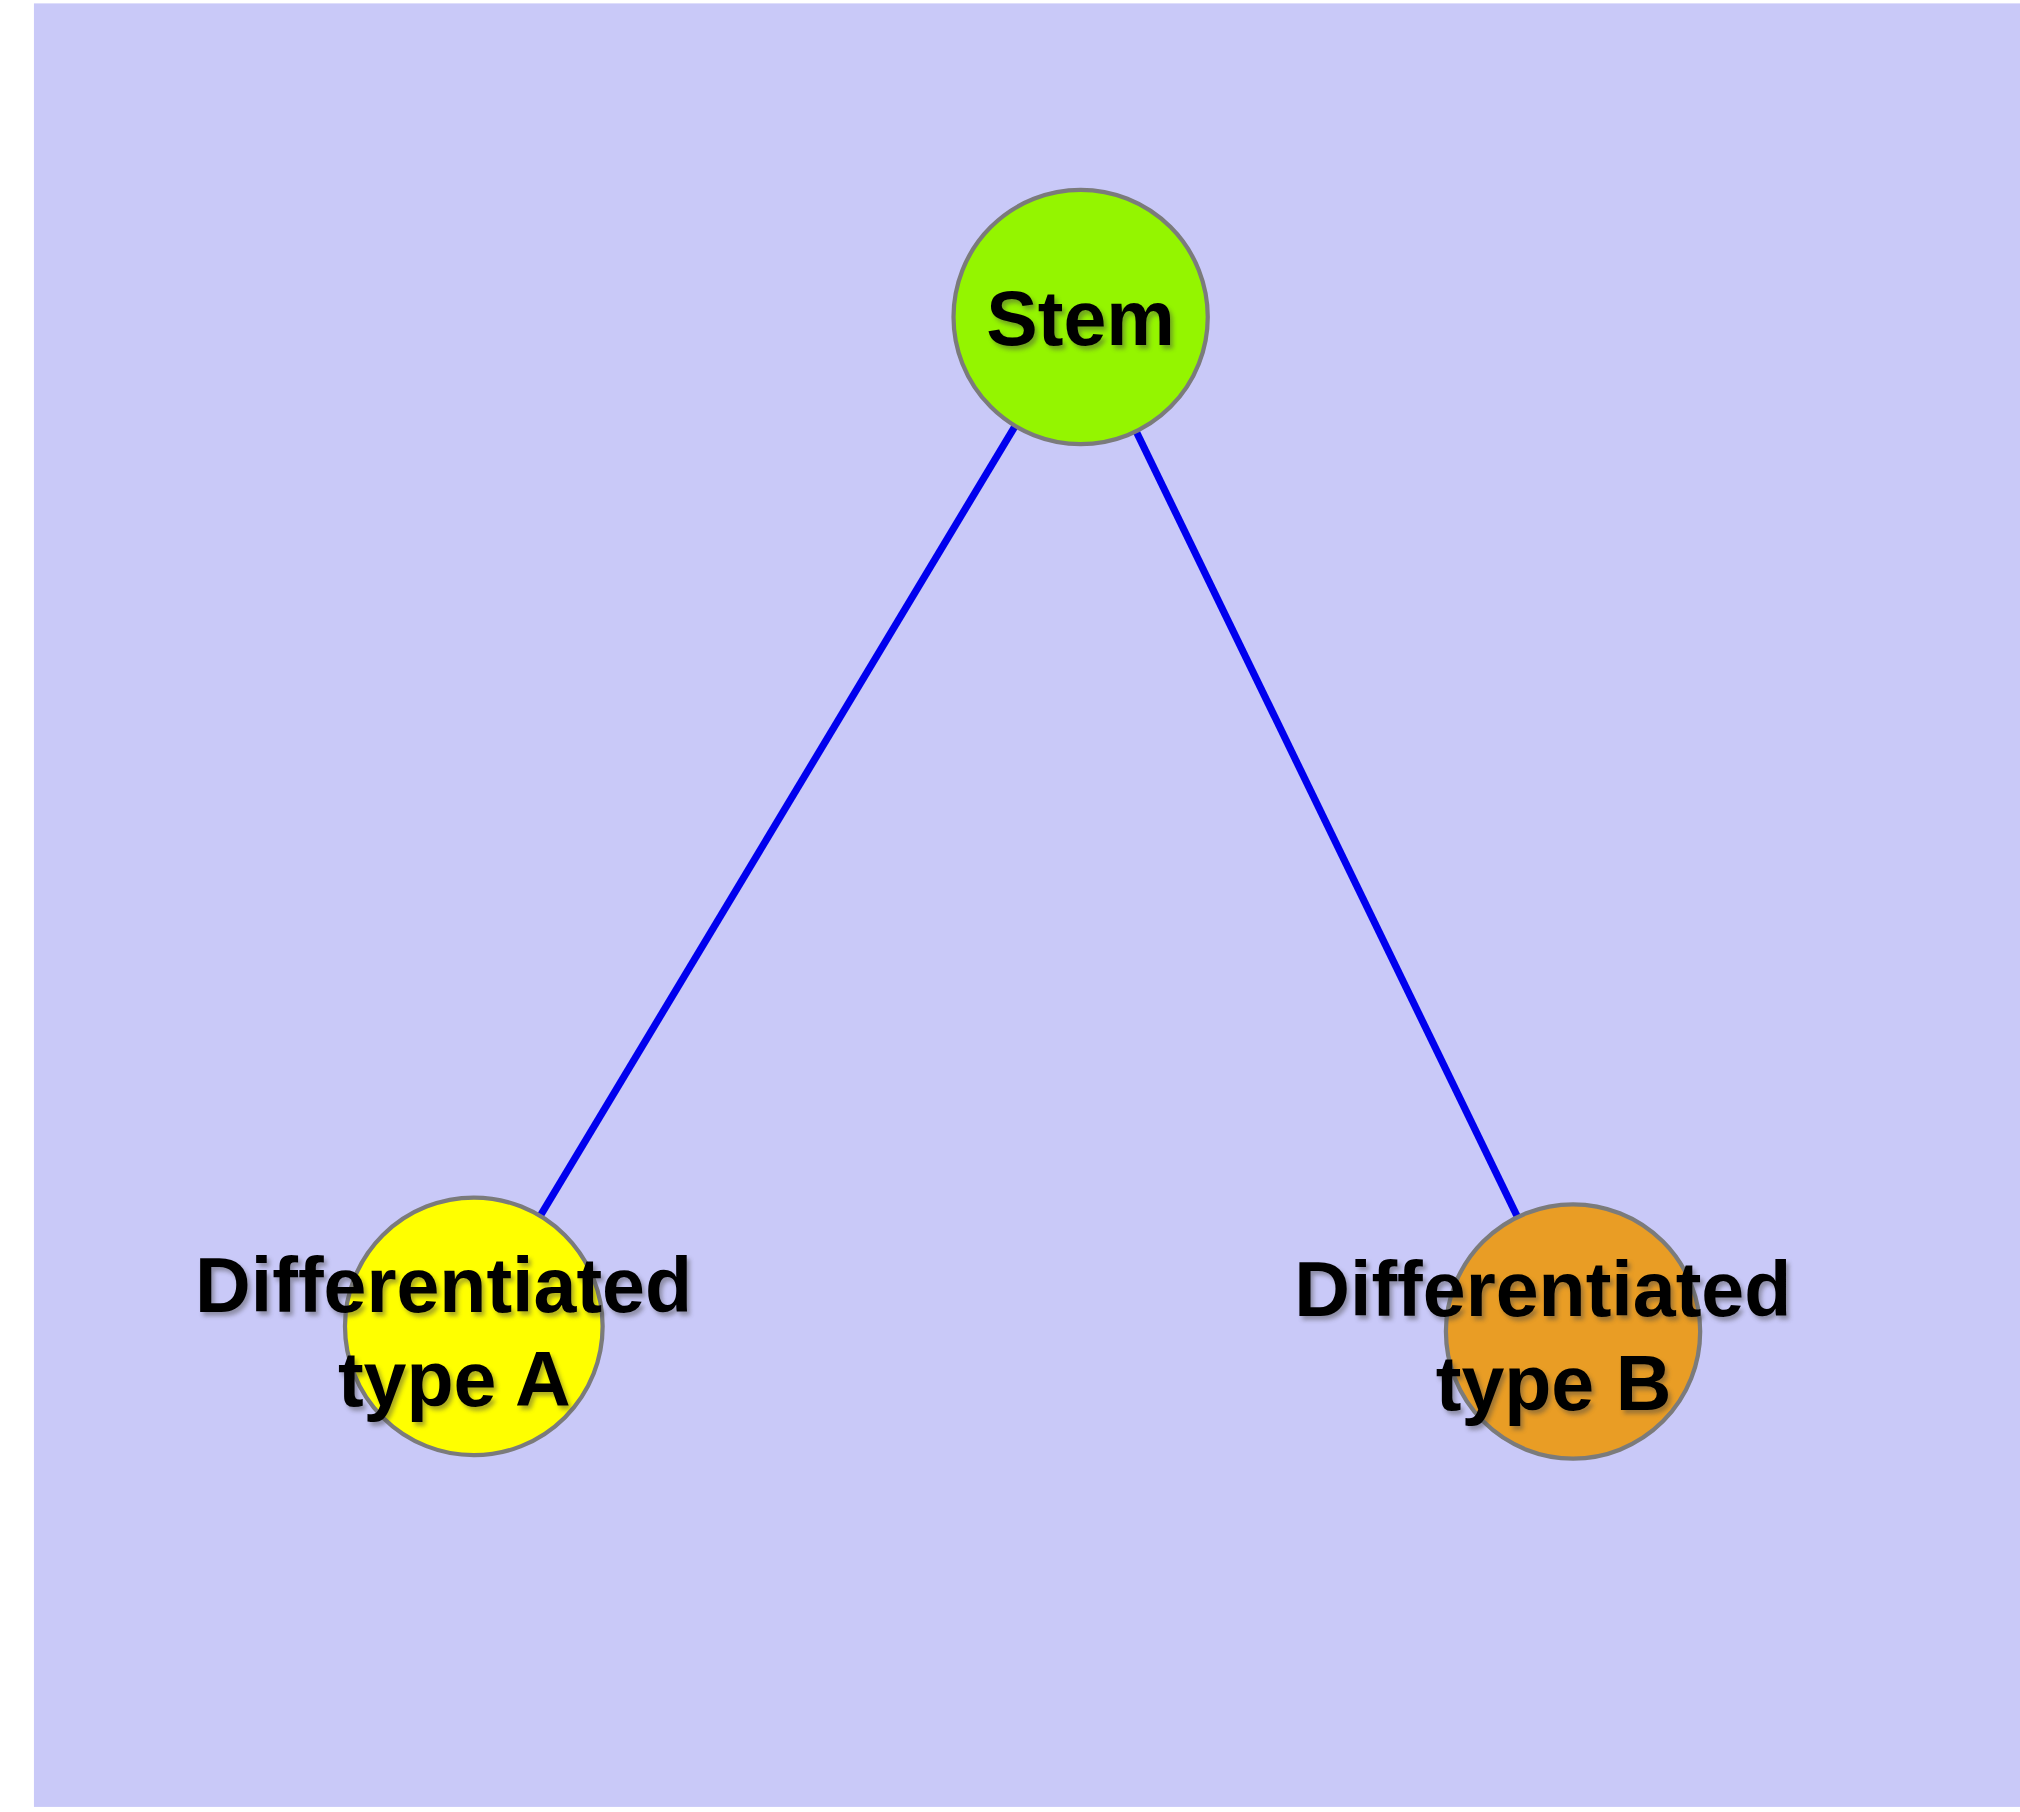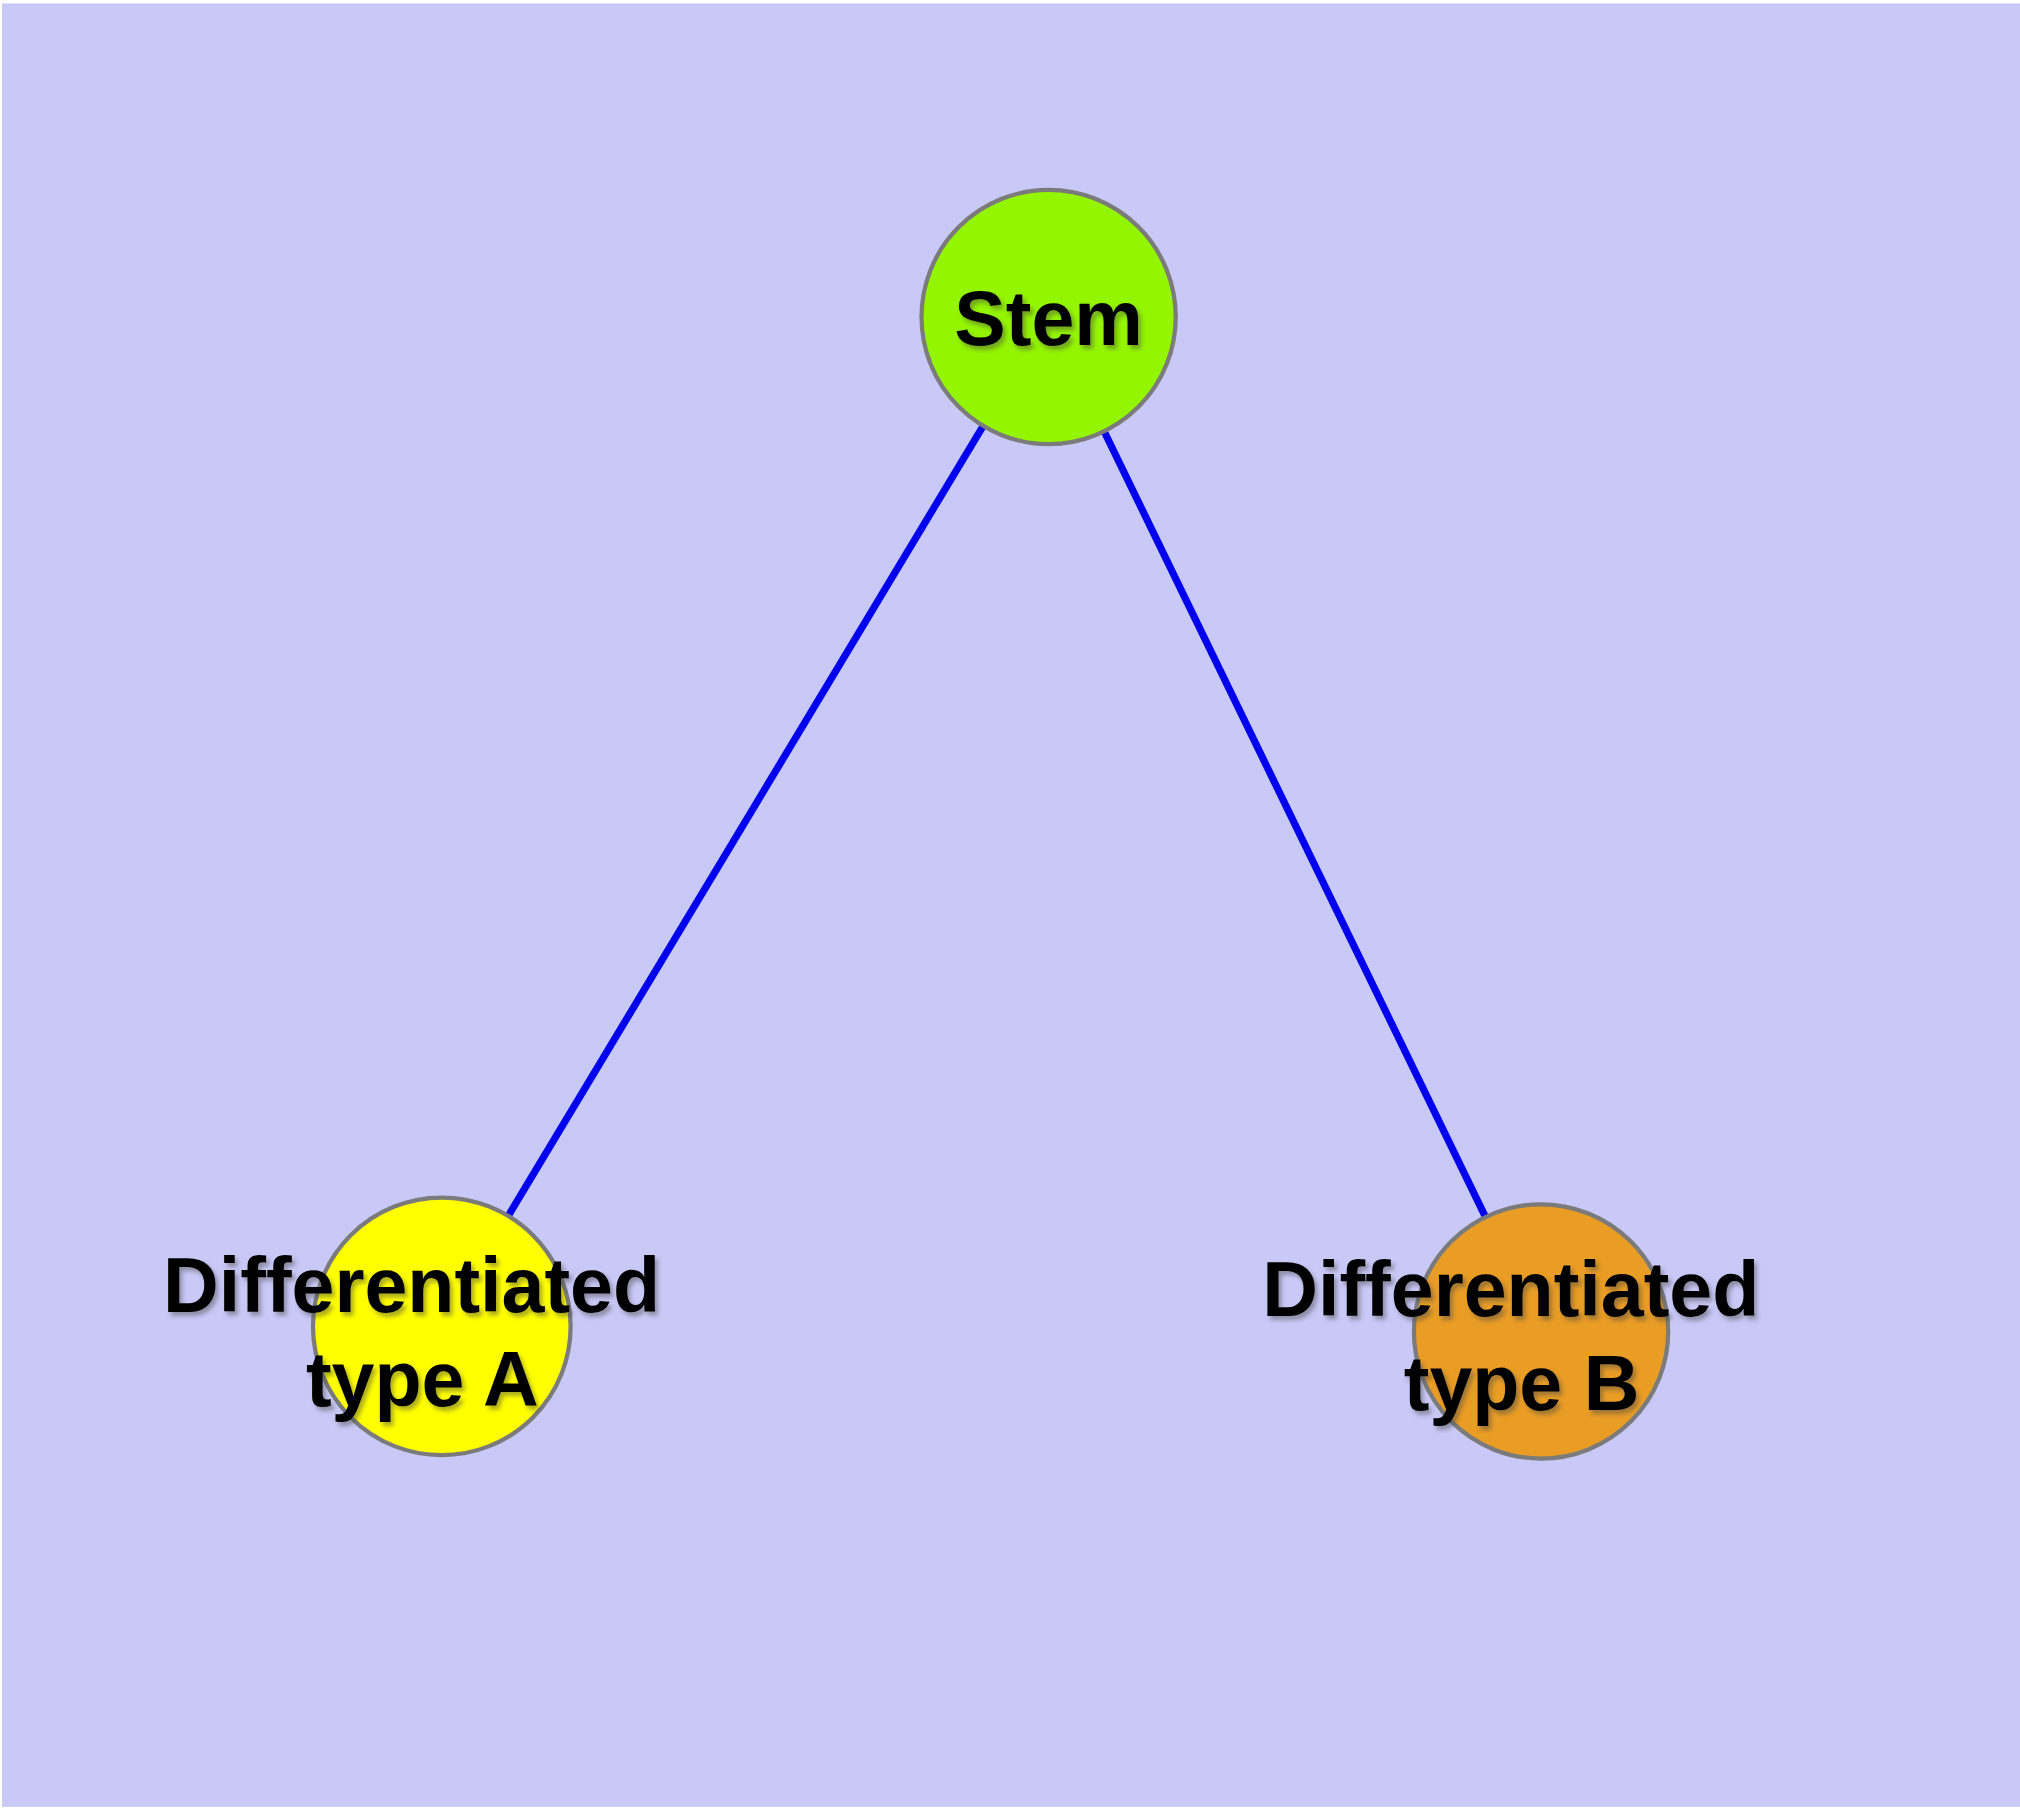--- a/index.html
+++ b/index.html
@@ -9,20 +9,21 @@
     width: 2021px;
     height: 1812px;
     overflow: hidden;
     font-family: "Liberation Sans", "DejaVu Sans", sans-serif;
   }
   .stage {
     position: relative;
     width: 1692px;
     height: 1812px;
     background: #ffffff;
+    margin-left: 32px;
   }
   svg { display: block; }
   .node-circle {
     stroke-width: 5px;
   }
   .edge-line {
     stroke-width: 8.5px;
     stroke-linecap: butt;
     fill: none;
   }

